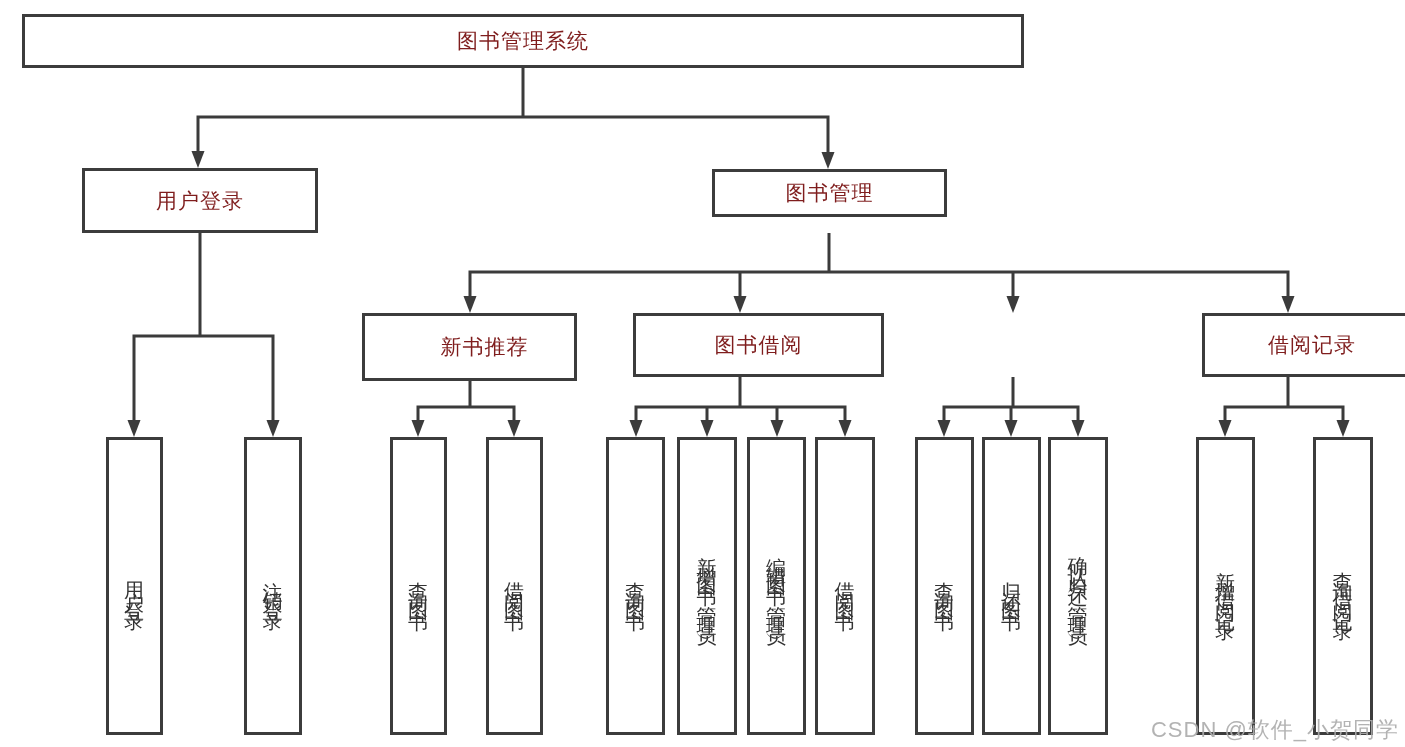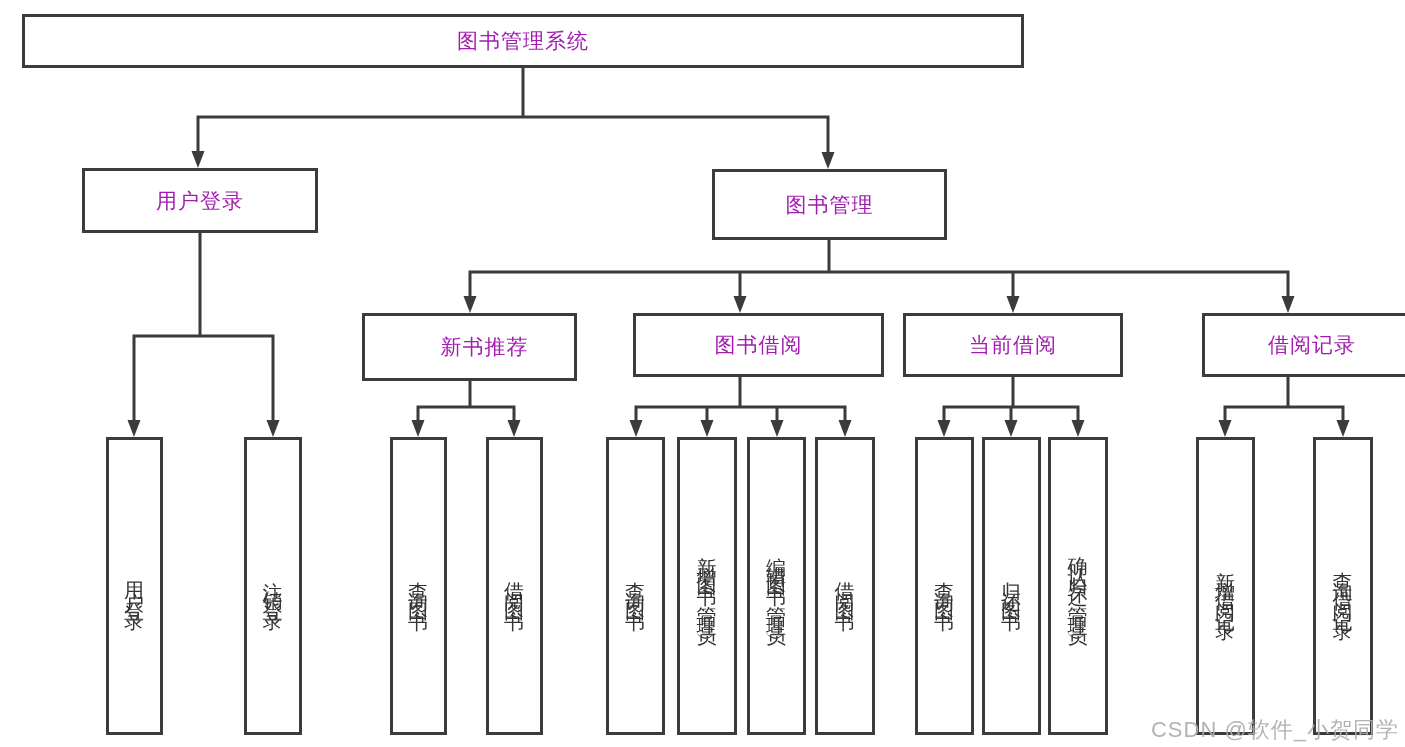--- a/index.html
+++ b/index.html
@@ -19,21 +19,21 @@
   .hbox {
     position: absolute;
     box-sizing: border-box;
     border: 3px solid #3c3c3c;
     background: #ffffff;
     display: flex;
     align-items: center;
     justify-content: center;
     font-size: 21px;
     letter-spacing: 1px;
-    color: #a21caf;
+    color: #7f1d1d;
     z-index: 2;
   }
   .vbox {
     position: absolute;
     box-sizing: border-box;
     border: 3px solid #3c3c3c;
     background: #ffffff;
     display: flex;
     align-items: center;
     justify-content: center;
@@ -109,32 +109,29 @@
     </g>
   </svg>
 
   <div class="hbox" style="left:22px; top:14px; width:1002px; height:54px;">
     <span>图书管理系统</span>
   </div>
 
   <div class="hbox" style="left:82px; top:168px; width:236px; height:65px;">
     <span>用户登录</span>
   </div>
-  <div class="hbox" style="left:712px; top:169px; width:235px; height:71px;">
+  <div class="hbox" style="left:712px; top:169px; width:235px; height:48px;">
     <span>图书管理</span>
   </div>
 
   <div class="hbox" style="left:362px; top:313px; width:215px; height:68px;padding-left:30px;">
     <span>新书推荐</span>
   </div>
   <div class="hbox" style="left:633px; top:313px; width:251px; height:64px;">
     <span>图书借阅</span>
-  </div>
-  <div class="hbox" style="left:903px; top:313px; width:220px; height:64px;">
-    <span>当前借阅</span>
   </div>
   <div class="hbox" style="left:1202px; top:313px; width:220px; height:64px;">
     <span>借阅记录</span>
   </div>
 
   <div class="vbox" style="left:106px; top:437px; width:57px; height:298px;">
     <span>用户登录</span>
   </div>
   <div class="vbox" style="left:244px; top:437px; width:58px; height:298px;">
     <span>注销登录</span>

